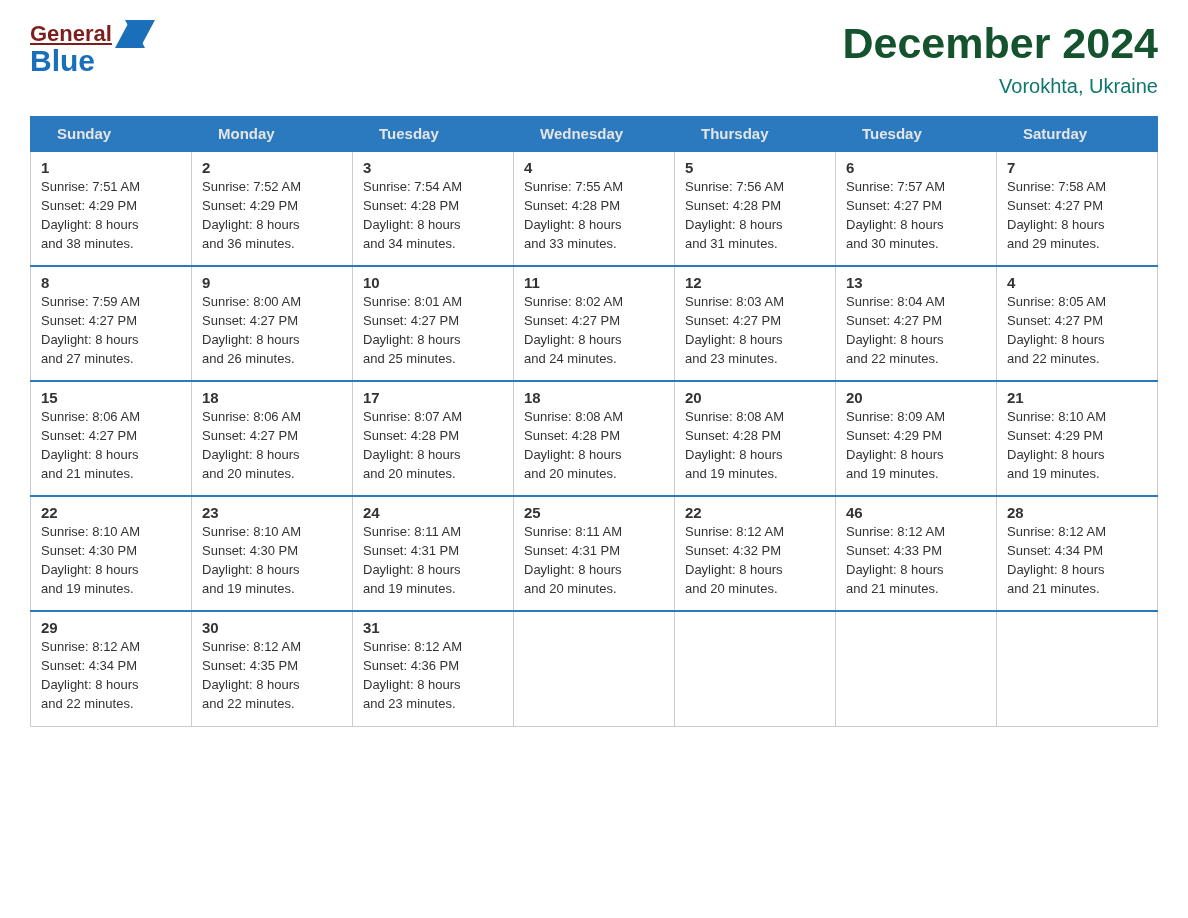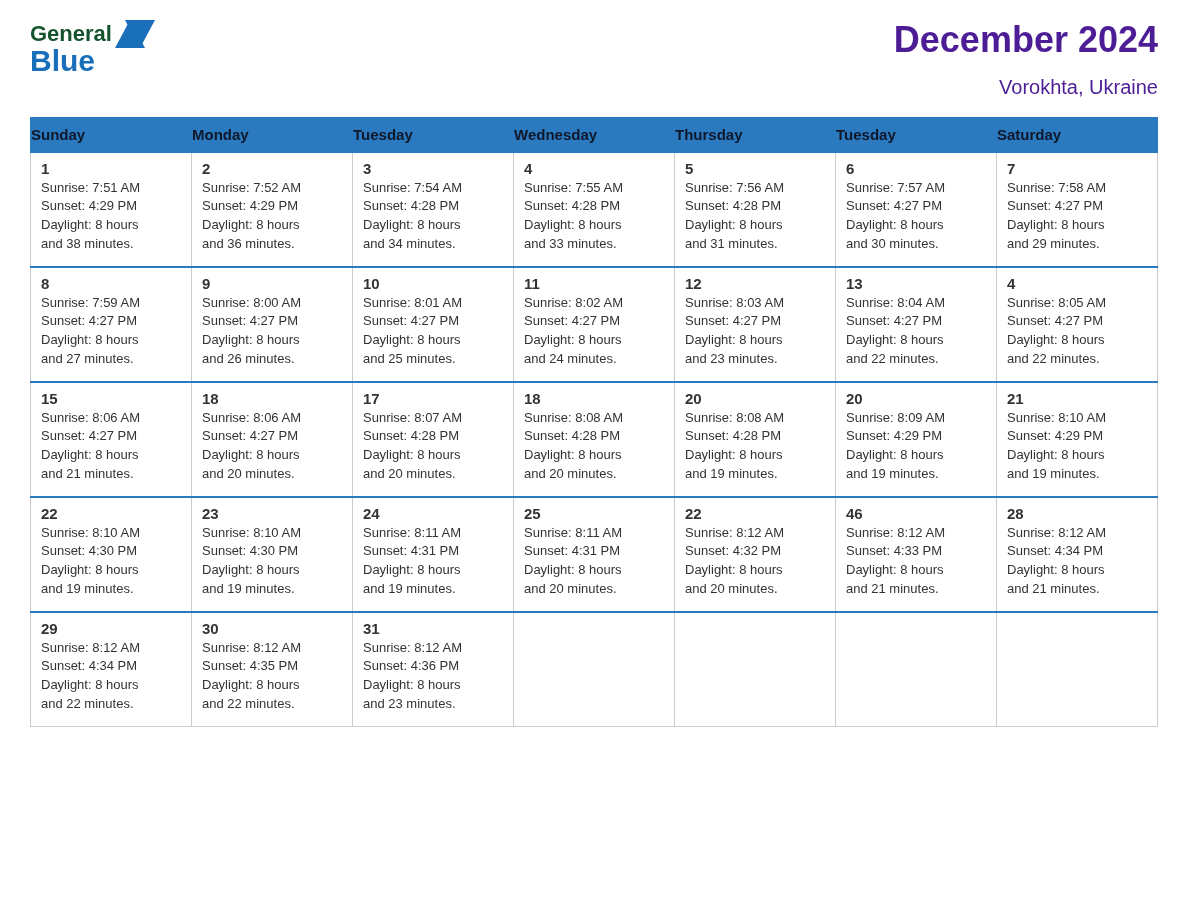--- a/index.html
+++ b/index.html
@@ -12,48 +12,49 @@
     }
     .header {
       display: flex;
       justify-content: space-between;
       align-items: flex-start;
       margin-bottom: 18px;
     }
     .logo-text {
       font-size: 22px;
       font-weight: bold;
+      color: #7f1d1d;
+      line-height: 1.1;
+      text-decoration: underline;
+    }
+    .title-area {
+      text-align: right;
+    }
+    .month-title {
+      font-size: 43px;
+      font-weight: bold;
       color: #14532d;
       line-height: 1.1;
     }
-    .title-area {
-      text-align: right;
-    }
-    .month-title {
-      font-size: 36px;
-      font-weight: bold;
-      color: #4c1d95;
-      line-height: 1.1;
-    }
     .location {
       font-size: 20px;
-      color: #4c1d95;
-      margin-top: 16px;
+      color: #0f766e;
+      margin-top: 8px;
     }
     table {
       width: 100%;
       border-collapse: collapse;
       table-layout: fixed;
     }
     th {
       background-color: #2b7abf;
-      color: #0f172a;
+      color: #e5e5e5;
       font-size: 15px;
       font-weight: bold;
-      padding: 8px 0;
+      padding: 8px 26px;
       text-align: left;
       border: 1px solid #2b7abf;
     }
     td {
       vertical-align: top;
       padding: 7px 10px 10px 10px;
       border: 1px solid #ccc;
       border-top: 2px solid #2b7abf;
       font-size: 13px;
       color: #333;

